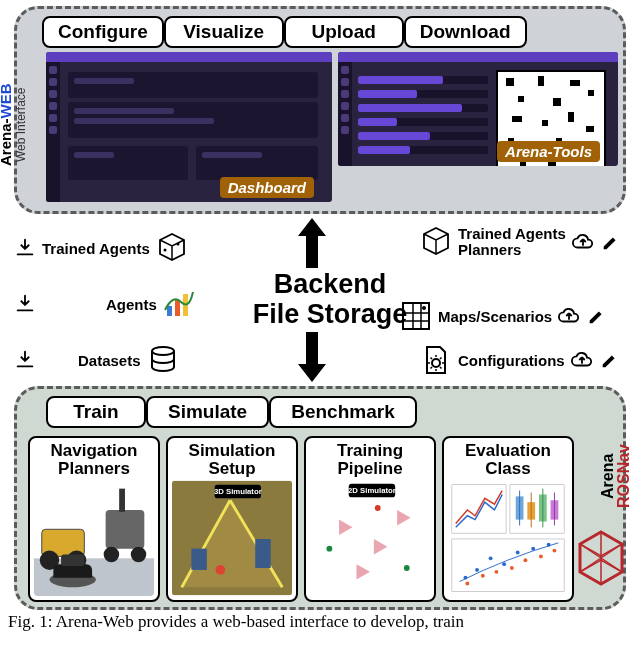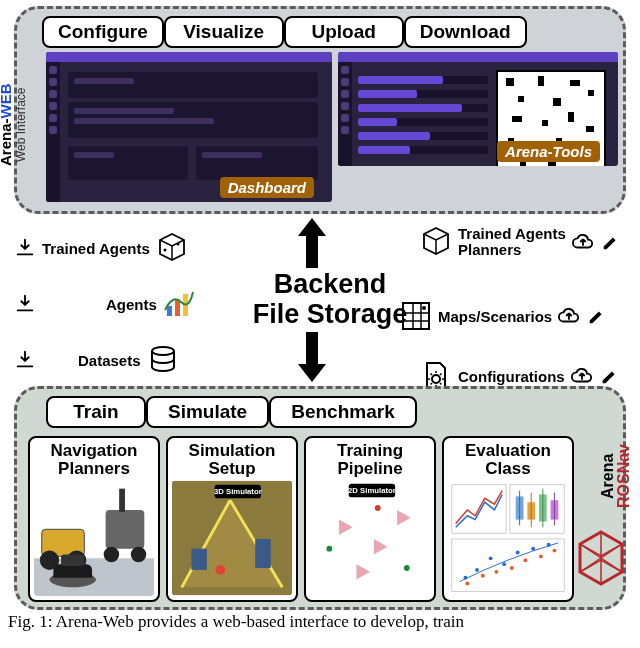--- a/index.html
+++ b/index.html
@@ -351,21 +351,21 @@
     </svg>
   <span class="txt">Maps/Scenarios</span>
   <svg class="ul" viewBox="0 0 24 24">
       <path d="M6 18a5 5 0 010-10 6 6 0 0111.5 1.5A4 4 0 0118 18H6z" fill="none" stroke="#000" stroke-width="2"></path>
       <path d="M12 16V9m0 0l-3 3m3-3l3 3" stroke="#000" stroke-width="2" fill="none"></path>
     </svg>
   <svg class="ul" viewBox="0 0 24 24">
       <path d="M4 17l10-10 3 3-10 10H4v-3z" fill="#000"></path>
     </svg>
 </div>
-<div class="mid-item" style="left:420px; top:360px;align-items:center;">
+<div class="mid-item" style="left:420px; top:344px;align-items:center;">
   <svg class="ic" viewBox="0 0 32 32">
       <path d="M7 3h13l5 5v21H7z" fill="none" stroke="#000" stroke-width="2"></path>
       <circle cx="16" cy="19" r="4" fill="none" stroke="#000" stroke-width="2"></circle>
       <path d="M16 13v-2M16 27v-2M10 19h-2M24 19h-2M12 15l-1.5-1.5M20 23l1.5 1.5M12 23l-1.5 1.5M20 15l1.5-1.5" stroke="#000" stroke-width="1.5"></path>
     </svg>
   <span class="txt">Configurations</span>
   <svg class="ul" viewBox="0 0 24 24">
       <path d="M6 18a5 5 0 010-10 6 6 0 0111.5 1.5A4 4 0 0118 18H6z" fill="none" stroke="#000" stroke-width="2"></path>
       <path d="M12 16V9m0 0l-3 3m3-3l3 3" stroke="#000" stroke-width="2" fill="none"></path>
     </svg>

